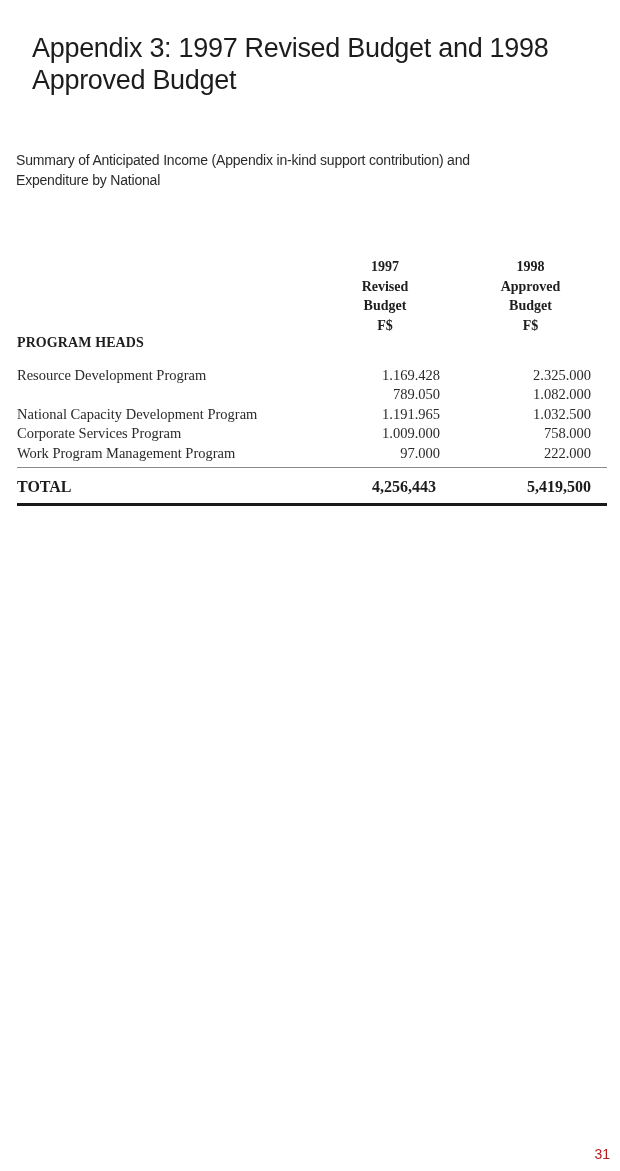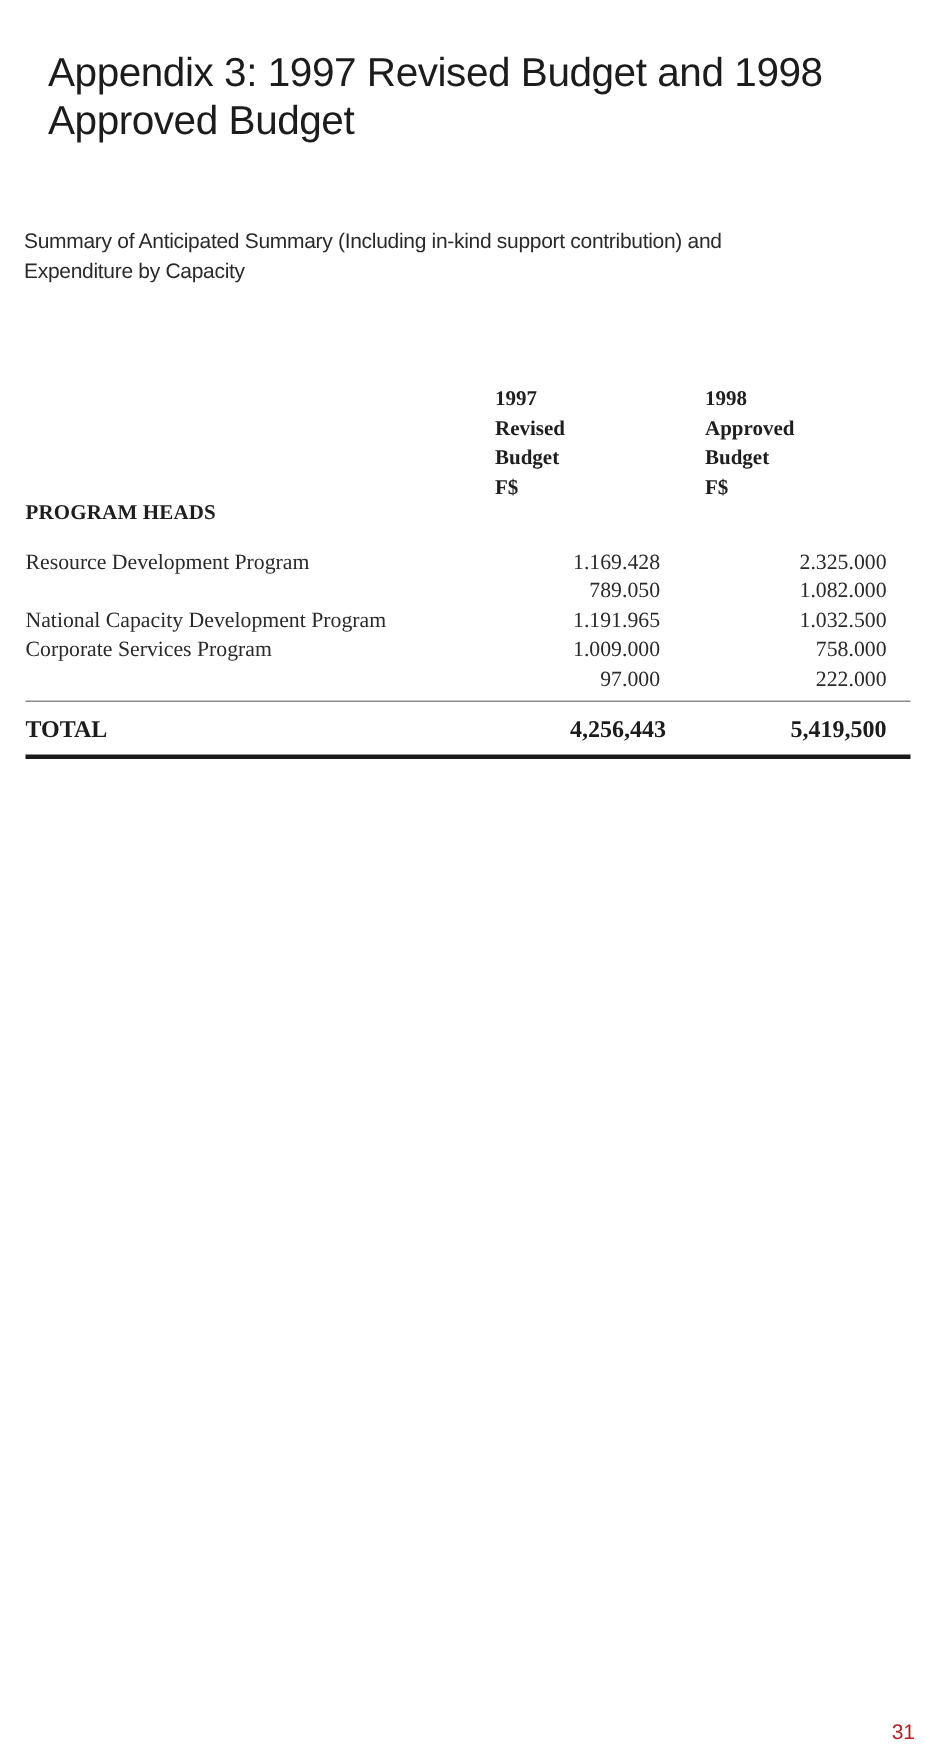--- a/index.html
+++ b/index.html
@@ -42,21 +42,21 @@
     }
     .subtitle span { display: block; }
 
     .col-head {
       position: absolute;
       top: 257px;
       font-family: "Liberation Serif", "DejaVu Serif", serif;
       font-weight: bold;
       font-size: 14px;
       line-height: 19.5px;
-      text-align: left;
+      text-align: center;
       color: #1e1e1e;
     }
     .col-head span { display: block; }
     .col-1997 { left: 330px; width: 110px; }
     .col-1998 { left: 470px; width: 121px; }
 
     .program-heads {
       position: absolute;
       left: 17px;
       top: 335px;
@@ -99,21 +99,21 @@
       top: 477px;
       width: 575px;
       height: 20px;
       font-family: "Liberation Serif", "DejaVu Serif", serif;
       font-weight: bold;
       font-size: 16px;
       line-height: 20px;
       color: #1c1c1c;
     }
     .total-row .label { position: absolute; left: 0; top: 0; }
-    .total-row .v1997 { position: absolute; left: 317px; width: 110px; text-align: right; top: 0; }
+    .total-row .v1997 { position: absolute; left: 332px; width: 110px; text-align: center; top: 0; }
     .total-row .v1998 { position: absolute; left: 453px; width: 121px; text-align: right; top: 0; }
 
     .rule-thick {
       position: absolute;
       left: 17px;
       top: 503px;
       width: 590px;
       height: 3px;
       background: #1a1a1a;
     }
@@ -129,22 +129,22 @@
   </style>
 </head>
 <body>
 
 <h1 class="title">
   <span>Appendix 3: 1997 Revised Budget and 1998</span>
   <span>Approved Budget</span>
 </h1>
 
 <p class="subtitle">
-  <span>Summary of Anticipated Summary (Including in-kind support contribution) and</span>
-  <span>Expenditure by Capacity</span>
+  <span>Summary of Anticipated Income (Appendix in-kind support contribution) and</span>
+  <span>Expenditure by National</span>
 </p>
 
 <div class="col-head col-1997">
   <span>1997</span>
   <span>Revised</span>
   <span>Budget</span>
   <span>F$</span>
 </div>
 
 <div class="col-head col-1998">
@@ -170,20 +170,21 @@
     <span class="label">National Capacity Development Program</span>
     <span class="v1997">1.191.965</span>
     <span class="v1998">1.032.500</span>
   </div>
   <div class="row">
     <span class="label">Corporate Services Program</span>
     <span class="v1997">1.009.000</span>
     <span class="v1998">758.000</span>
   </div>
   <div class="row">
+    <span class="label">Work Program Management Program</span>
     <span class="v1997">97.000</span>
     <span class="v1998">222.000</span>
   </div>
 </div>
 
 <div class="rule-thin"></div>
 
 <div class="total-row">
   <span class="label">TOTAL</span>
   <span class="v1997">4,256,443</span>

